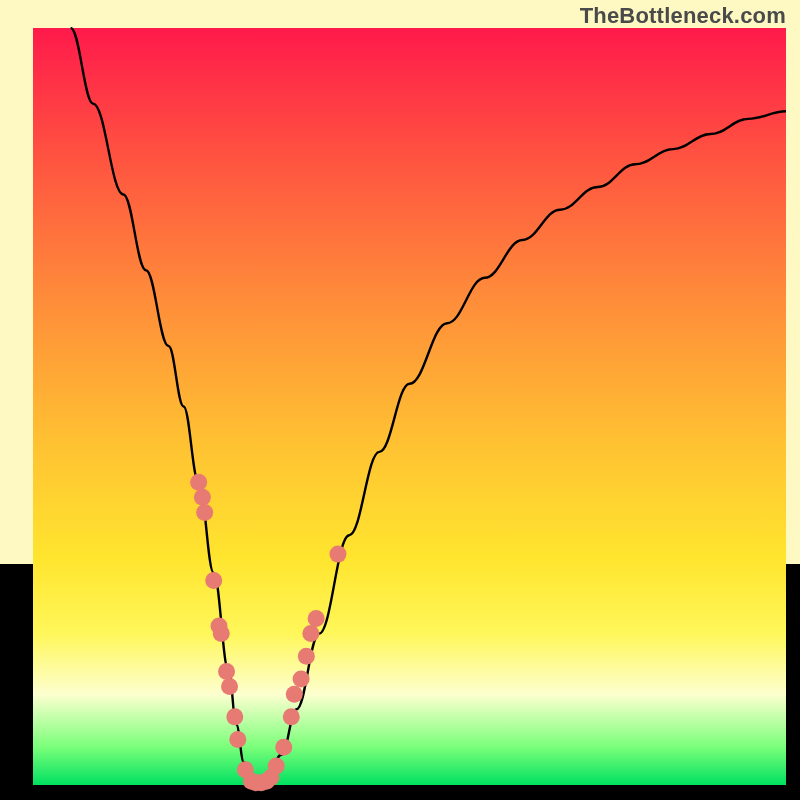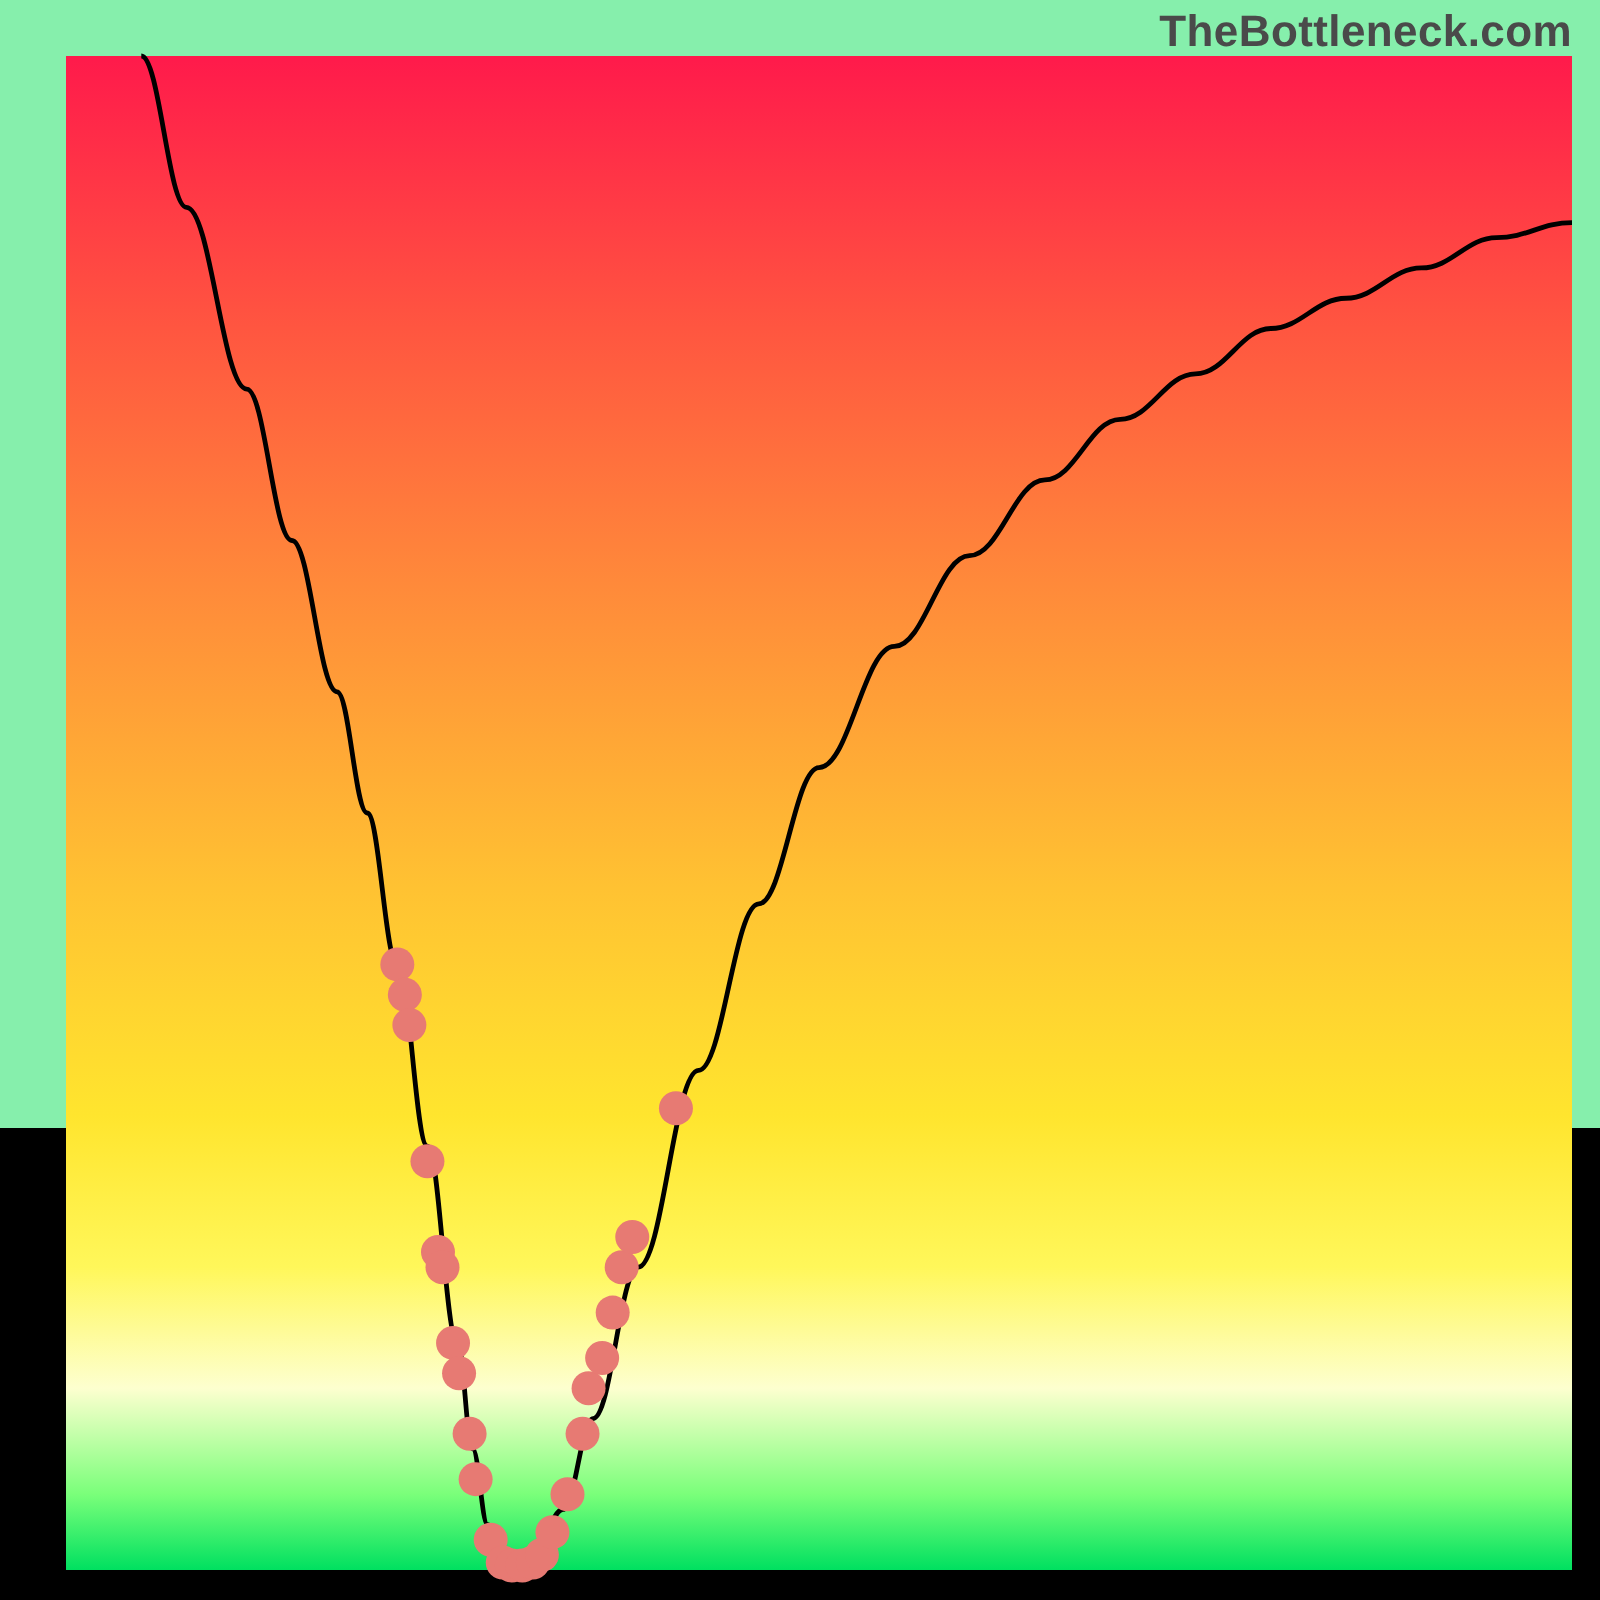--- a/index.html
+++ b/index.html
@@ -10,21 +10,21 @@
     overflow: hidden;
     background: #000;
     font-family: Arial, Helvetica, sans-serif;
   }
   .frame {
     position: absolute;
     left: 0;
     top: 0;
     width: 800px;
     height: 564px;
-    background: #86efac;
+    background: #fef9c3;
   }
   .plot {
     position: absolute;
     background: linear-gradient(to bottom,
       #ff1a4b 0%,
       #ff5640 18%,
       #ff8a3a 35%,
       #ffc232 55%,
       #ffe52e 70%,
       #fff75a 80%,

